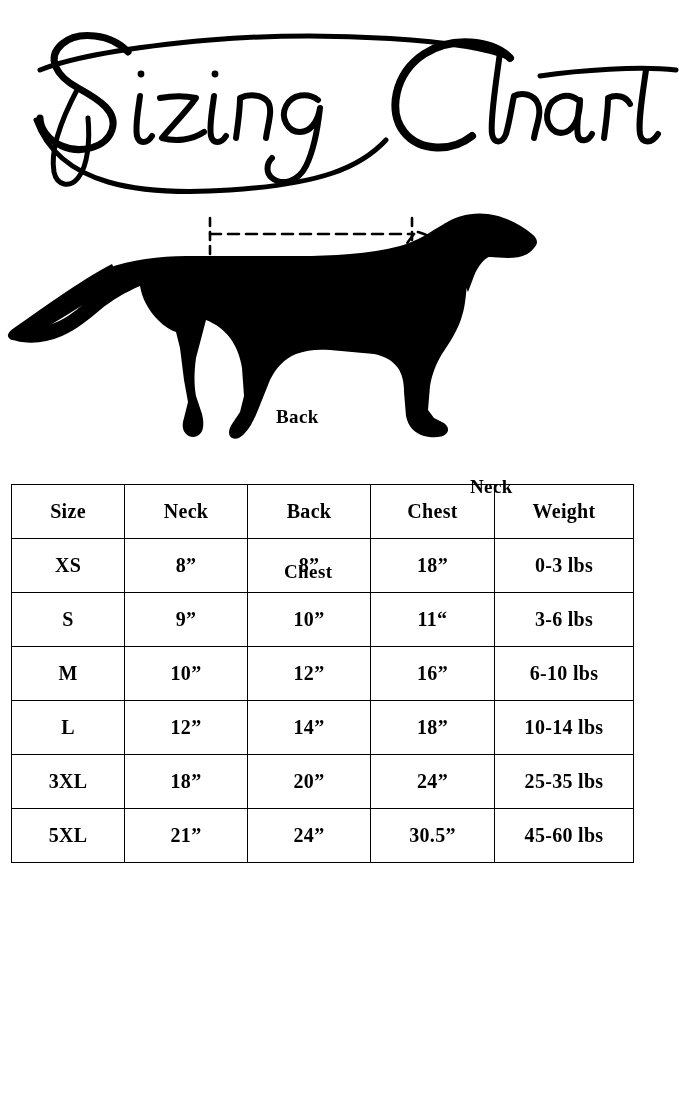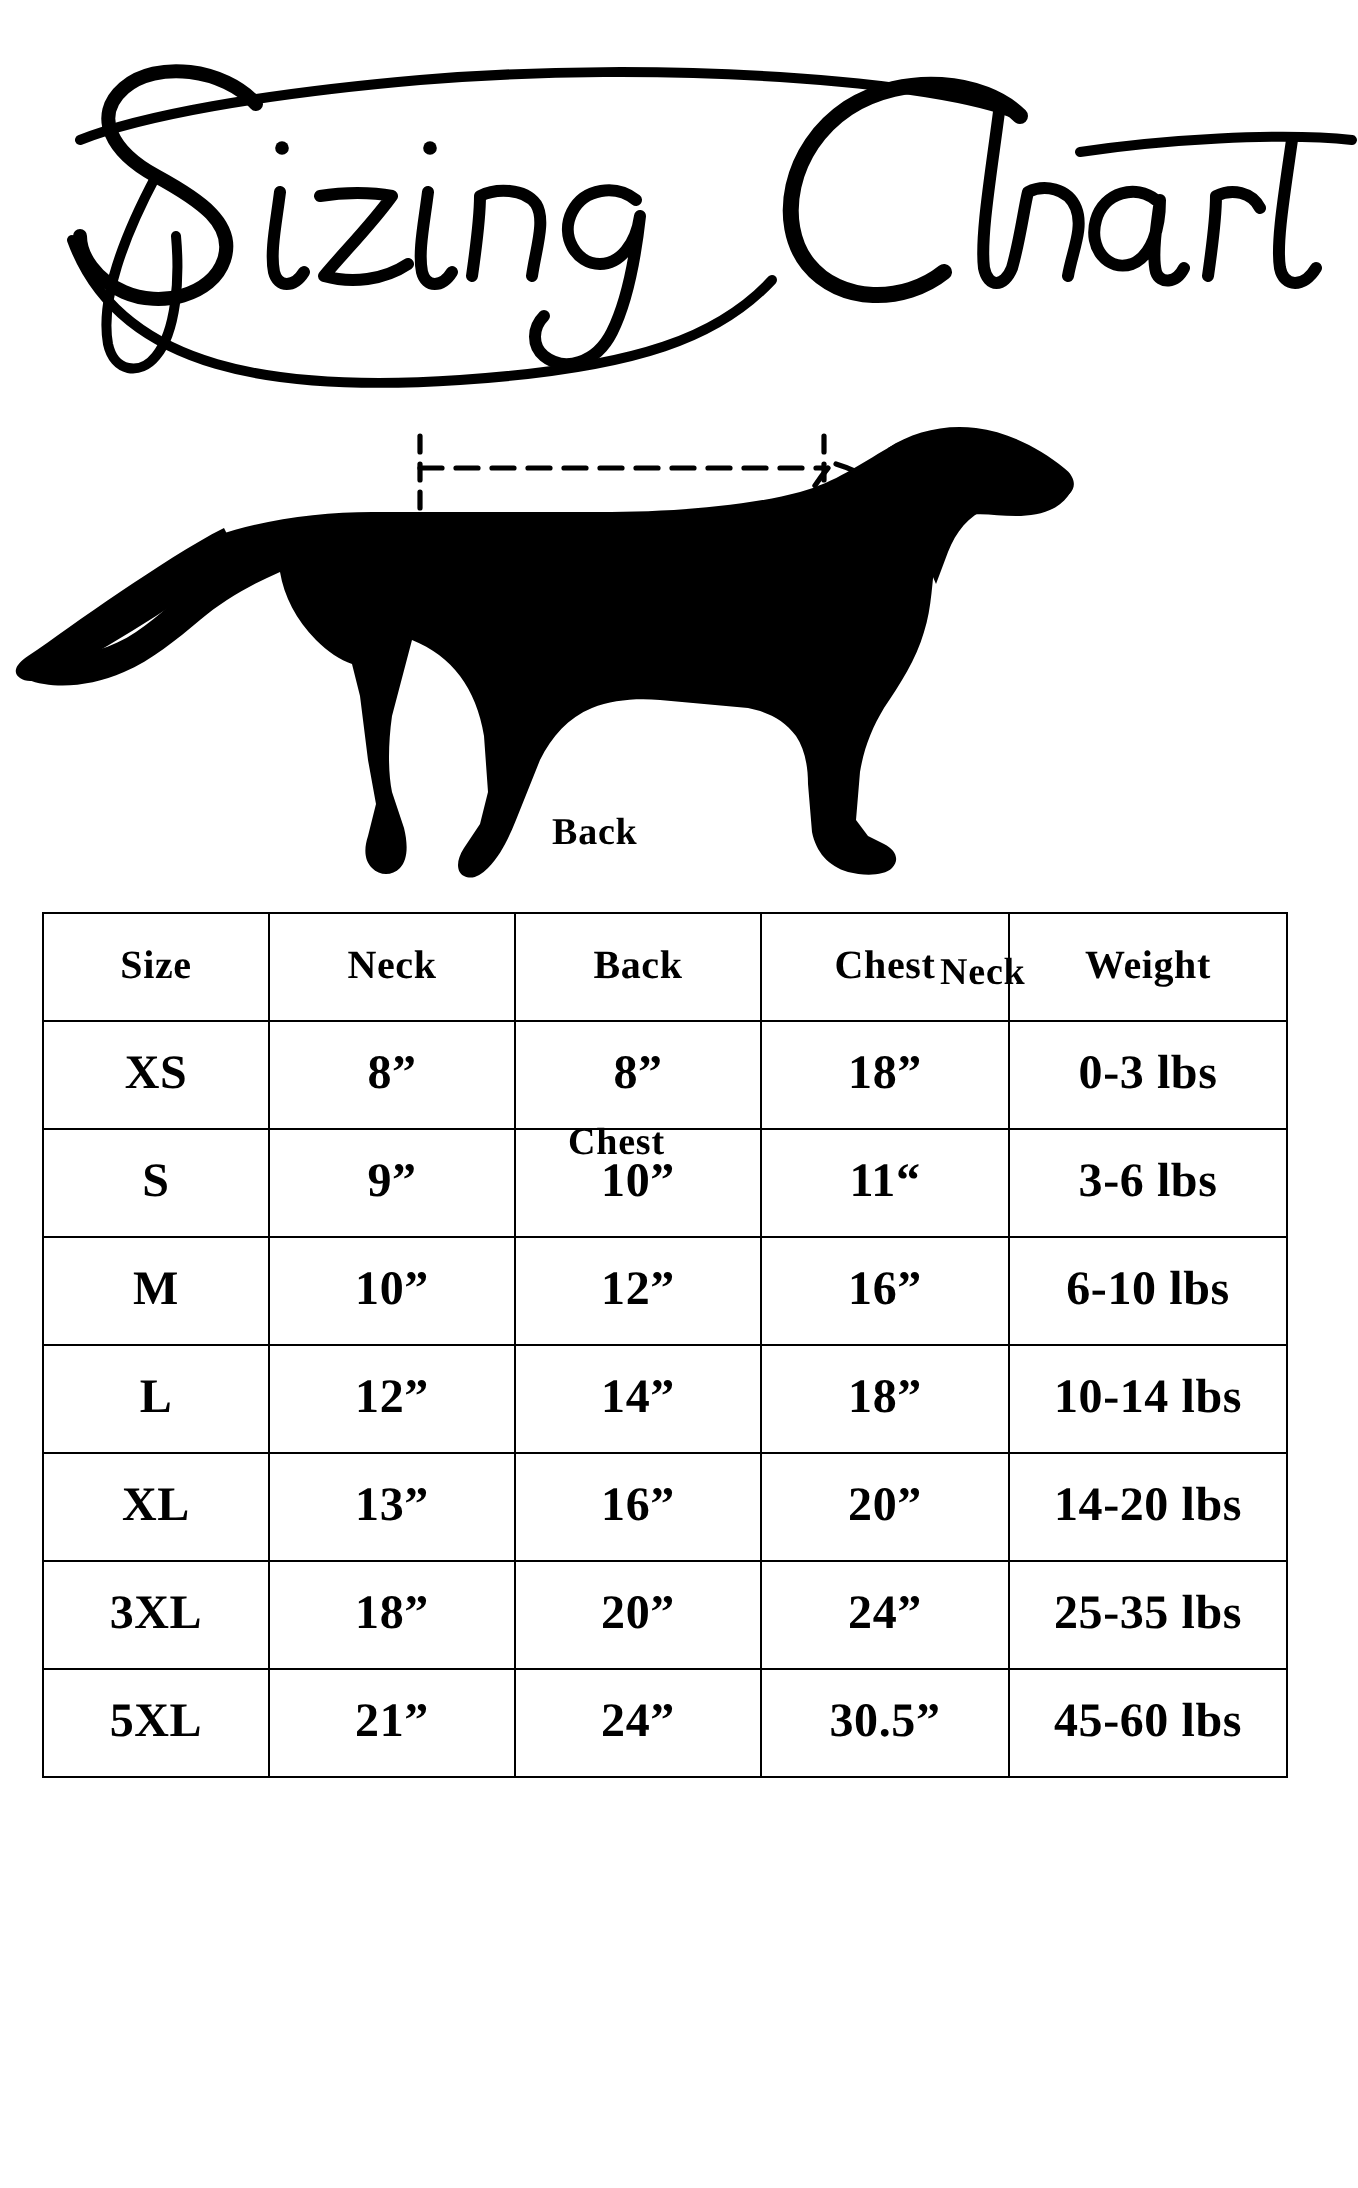--- a/index.html
+++ b/index.html
@@ -49,38 +49,37 @@
     white-space: nowrap;
   }
   .label-back  { left: 276px; top: 210px; }
   .label-neck  { left: 470px; top: 280px; }
   .label-chest { left: 284px; top: 365px; }
 
   
   .table-wrap {
     position: absolute;
     left: 11px;
-    top: 456px;
+    top: 484px;
     width: 622px;
-    margin-left: 10px;
   }
   table.size-chart {
     border-collapse: collapse;
     width: 622px;
     table-layout: fixed;
   }
   table.size-chart th,
   table.size-chart td {
     border: 1.5px solid #000;
     height: 53px;
     text-align: center;
     vertical-align: middle;
     font-family: "Liberation Serif", serif;
     font-weight: bold;
-    font-size: 24px;
+    font-size: 20px;
     letter-spacing: 0.3px;
     padding: 0;
   }
   table.size-chart th {
     font-size: 20px;
   }
   col.c-size   { width: 113px; }
   col.c-neck   { width: 123px; }
   col.c-back   { width: 123px; }
   col.c-chest  { width: 124px; }
@@ -278,27 +277,20 @@
         <td>6-10 lbs</td>
       </tr>
       <tr>
         <td>L</td>
         <td>12”</td>
         <td>14”</td>
         <td>18”</td>
         <td>10-14 lbs</td>
       </tr>
       <tr>
-        <td>XL</td>
-        <td>13”</td>
-        <td>16”</td>
-        <td>20”</td>
-        <td>14-20 lbs</td>
-      </tr>
-      <tr>
         <td>3XL</td>
         <td>18”</td>
         <td>20”</td>
         <td>24”</td>
         <td>25-35 lbs</td>
       </tr>
       <tr>
         <td>5XL</td>
         <td>21”</td>
         <td>24”</td>

